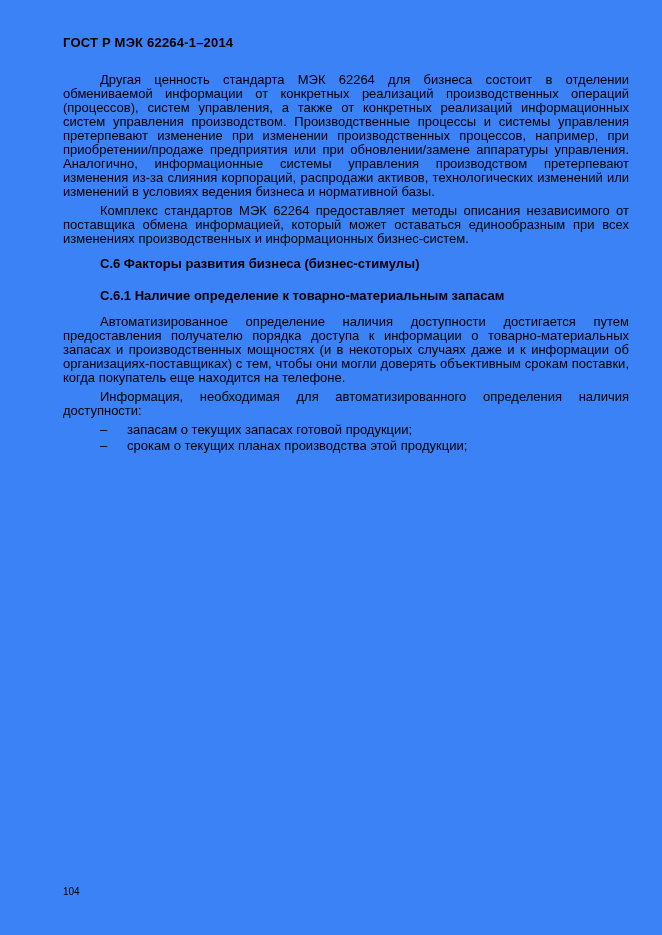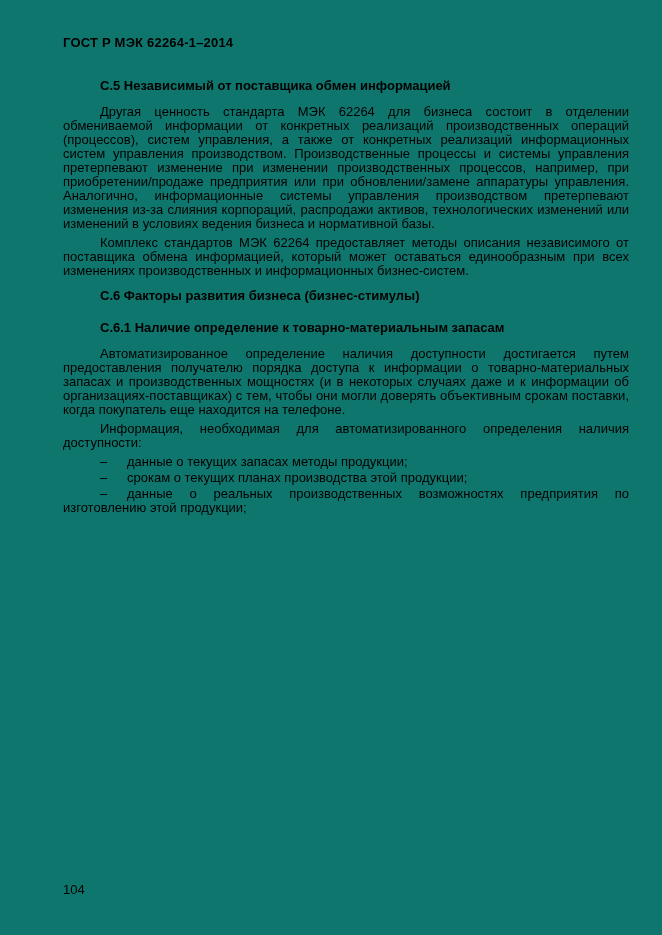--- a/index.html
+++ b/index.html
@@ -10,21 +10,21 @@
     height: 935px;
     font-family: "Liberation Sans", sans-serif;
     color: #000000;
     position: relative;
     overflow: hidden;
   }
   .page {
     position: relative;
     width: 662px;
     height: 935px;
-    background: #0f766e;
+    background: #3b82f6;
     padding: 34px 33px 0 63px;
   }
   .running-header {
     font-size: 13px;
     font-weight: bold;
     line-height: 17px;
     margin-bottom: 22px;
     letter-spacing: 0.2px;
   }
   .section-heading {
@@ -47,46 +47,44 @@
   }
   .list-item .dash {
     display: inline-block;
     width: 27px;
     text-indent: 0;
   }
   .page-number {
     position: absolute;
     left: 63px;
     bottom: 38px;
-    font-size: 13px;
+    font-size: 10px;
     font-weight: normal;
   }
 </style>
 </head>
 <body>
 
 <div class="page">
 
   <div class="running-header">ГОСТ Р МЭК 62264-1–2014</div>
 
-  <div class="section-heading">С.5  Независимый от поставщика обмен информацией</div>
 
   <p class="para">Другая ценность стандарта МЭК 62264 для бизнеса состоит в отделении обмениваемой информации от конкретных реализаций производственных операций (процессов), систем управления, а также от конкретных реализаций информационных систем управления производством. Производственные процессы и системы управления претерпевают изменение при изменении производственных процессов, например, при приобретении/продаже предприятия или при обновлении/замене аппаратуры управления. Аналогично, информационные системы управления производством претерпевают изменения из-за слияния корпораций, распродажи активов, технологических изменений или изменений в условиях ведения бизнеса и нормативной базы.</p>
 
   <p class="para">Комплекс стандартов МЭК 62264 предоставляет методы описания независимого от поставщика обмена информацией, который может оставаться единообразным при всех изменениях производственных и информационных бизнес-систем.</p>
 
   <div class="section-heading">С.6 Факторы развития бизнеса (бизнес-стимулы)</div>
 
   <div class="section-heading">С.6.1 Наличие определение к товарно-материальным запасам</div>
 
   <p class="para">Автоматизированное определение наличия доступности достигается путем предоставления получателю порядка доступа к информации о товарно-материальных запасах и производственных мощностях (и в некоторых случаях даже и к информации об организациях-поставщиках) с тем, чтобы они могли доверять объективным срокам поставки, когда покупатель еще находится на телефоне.</p>
 
   <p class="para">Информация, необходимая для автоматизированного определения наличия доступности:</p>
 
-  <p class="para list-item"><span class="dash">–</span><span>данные о текущих запасах методы продукции;</span></p>
+  <p class="para list-item"><span class="dash">–</span><span>запасам о текущих запасах готовой продукции;</span></p>
 
   <p class="para list-item"><span class="dash">–</span><span>срокам о текущих планах производства этой продукции;</span></p>
 
-  <p class="para list-item"><span class="dash">–</span><span>данные о реальных производственных возможностях предприятия по изготовлению этой продукции;</span></p>
 
   <div class="page-number">104</div>
 
 </div>
 
 </body></html>

